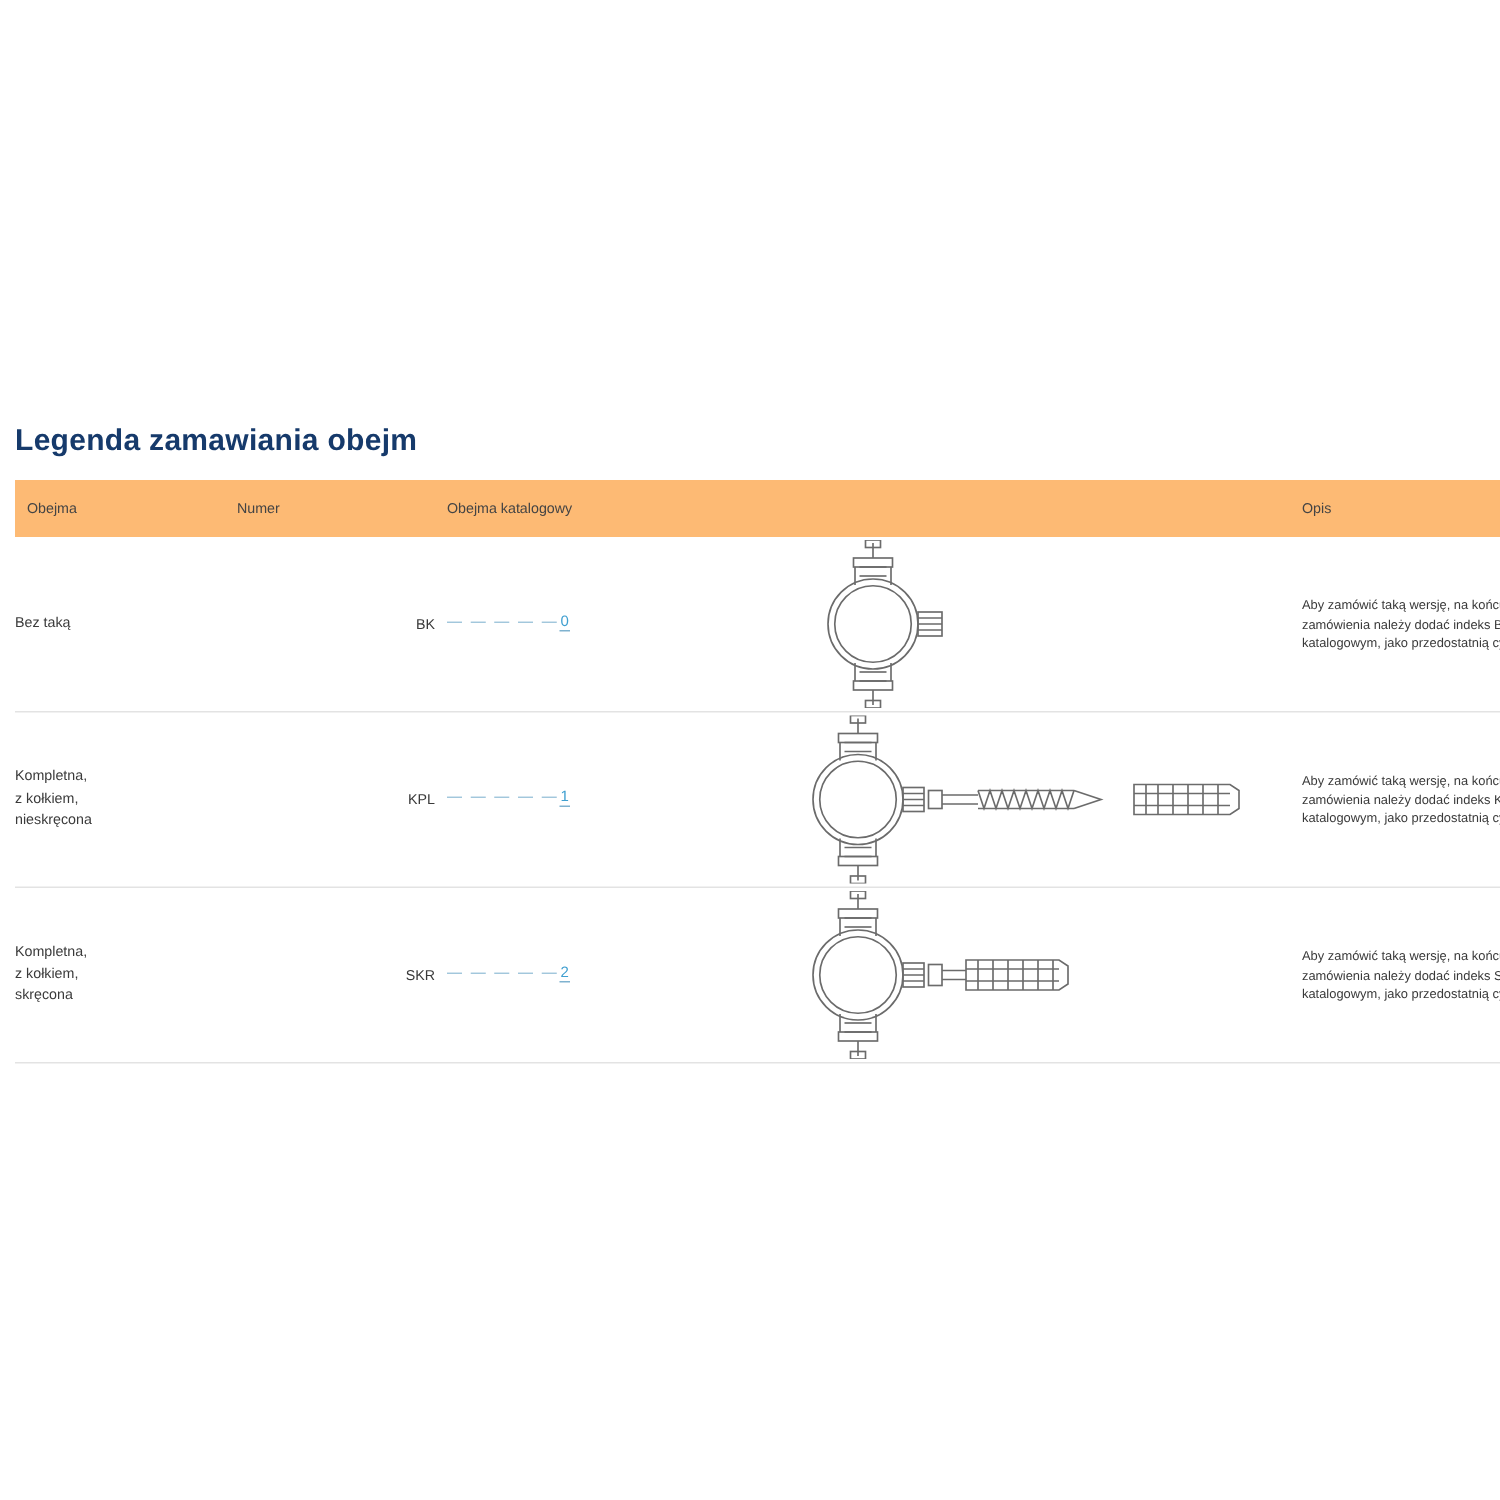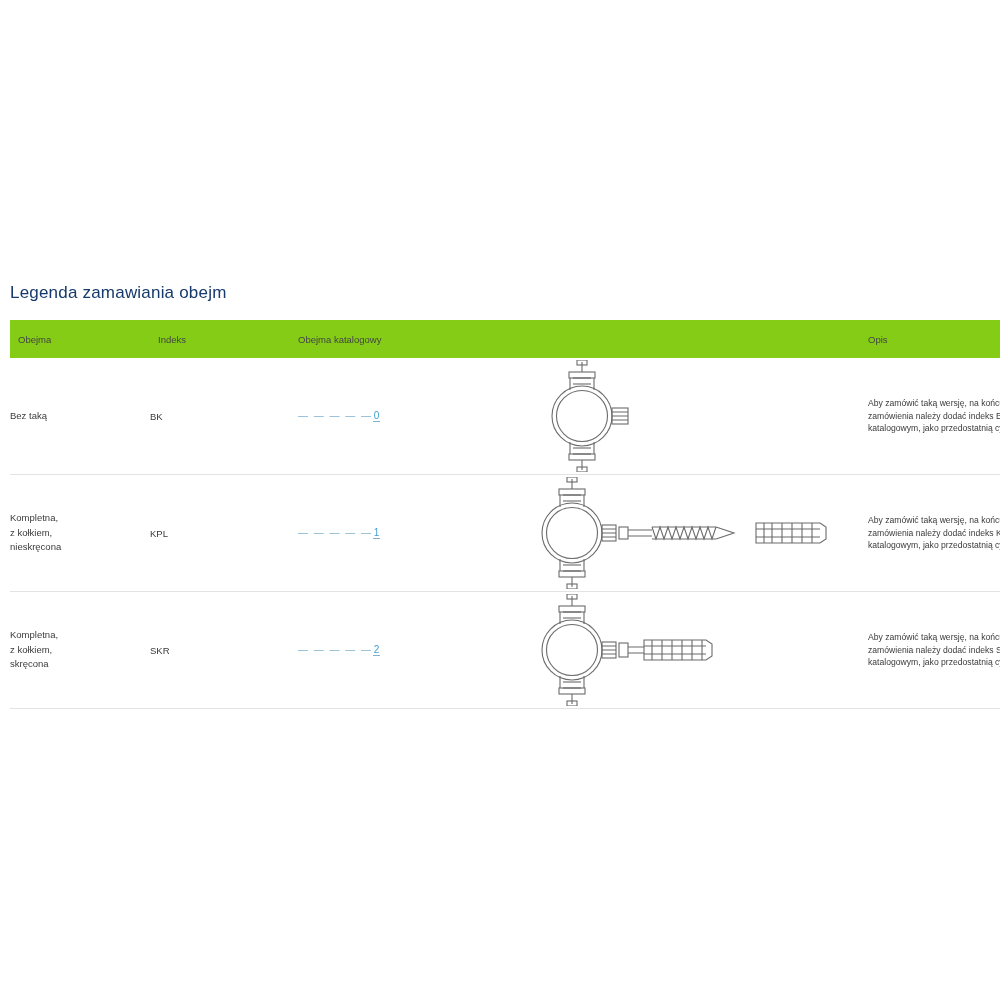--- a/index.html
+++ b/index.html
@@ -19,35 +19,35 @@
     position: absolute;
     left: 0;
     top: 0;
     width: 1000px;
     height: 1000px;
   }
   .legend-title {
     position: absolute;
     left: 10px;
     top: 283px;
-    font-size: 17px;
-    font-weight: normal;
+    font-size: 20px;
+    font-weight: bold;
     color: #163a6b;
     letter-spacing: 0.2px;
   }
   table.legend {
     position: absolute;
     left: 10px;
     top: 320px;
     width: 980px;
     border-collapse: collapse;
     table-layout: fixed;
   }
   table.legend thead th {
-    background: #84cc16;
+    background: #fdba74;
     font-size: 9.5px;
     font-weight: normal;
     color: #444444;
     text-align: left;
     padding: 12px 0 12px 8px;
     height: 14px;
     vertical-align: middle;
   }
   table.legend tbody td {
     border-bottom: 1px solid #e3e3e3;
@@ -62,20 +62,21 @@
   .col-numer  { width: 190px; }
   .col-rys    { width: 380px; }
   .col-opis   { width: 230px; }
 
   .cell-pad-left { padding-left: 8px; }
   .cell-name {
     line-height: 1.55;
   }
   .cell-index {
     padding-left: 8px;
+    text-align: right;
   }
   .catnum {
     position: relative;
     padding-left: 8px;
     height: 14px;
   }
   .catnum .dashes {
     display: inline-block;
     color: #7fb2cf;
     font-size: 10px;
@@ -113,21 +114,21 @@
     <colgroup>
       <col class="col-obejma">
       <col class="col-indeks">
       <col class="col-numer">
       <col class="col-rys">
       <col class="col-opis">
     </colgroup>
     <thead>
       <tr>
         <th>Obejma</th>
-        <th>Indeks</th>
+        <th>Numer</th>
         <th>Obejma katalogowy</th>
         <th></th>
         <th>Opis</th>
       </tr>
     </thead>
     <tbody>
 
       <tr>
         <td class="cell-pad-left">
           <div class="cell-name">Bez taką</div>

